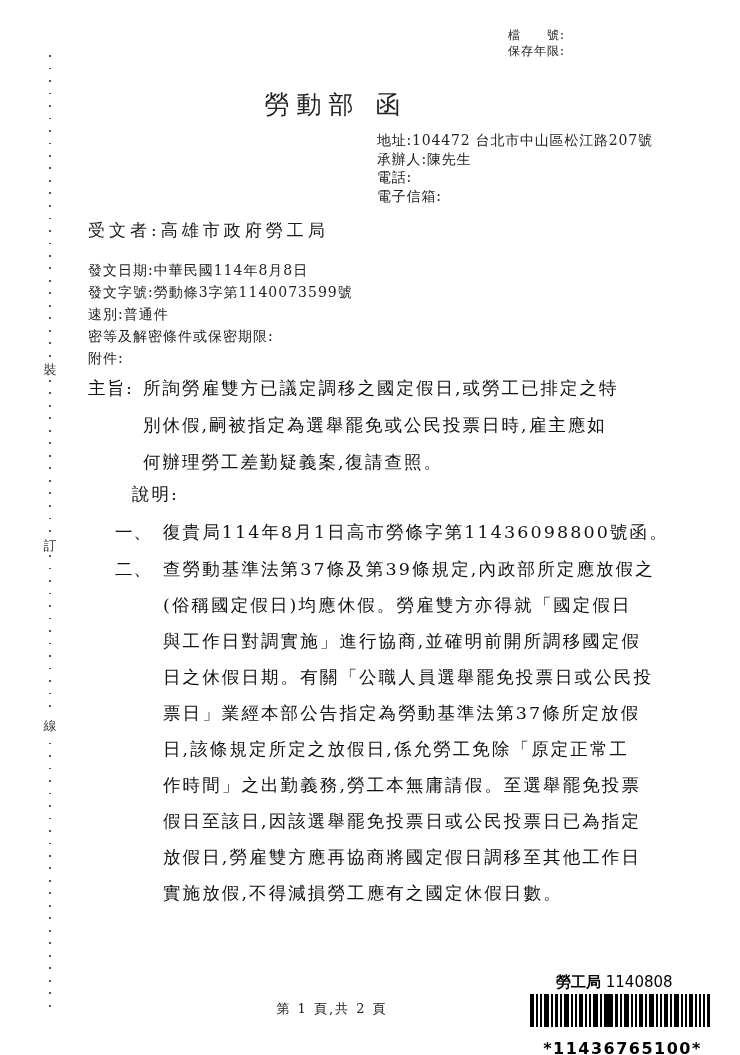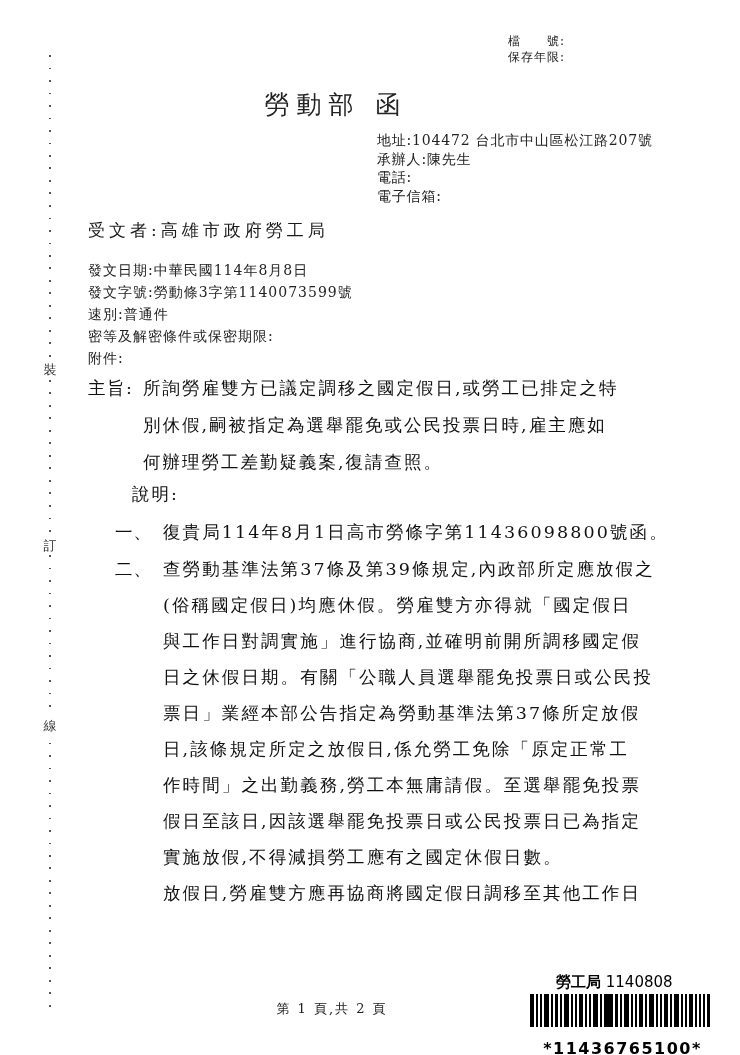--- a/index.html
+++ b/index.html
@@ -22,21 +22,21 @@
     position:absolute; left:42px; width:16px;
     font-size:13px; color:#333; background:#fff; text-align:center;
     line-height:15px;
   }
   .mark-zhuang { top:362px; }
   .mark-ding   { top:538px; }
   .mark-xian   { top:718px; }
 
   
   .filebox {
-    position:absolute; left:508px; top:33px;
+    position:absolute; left:508px; top:27px;
     font-size:12px; letter-spacing:1px; line-height:16px; color:#222;
   }
 
   .doc-title {
     position:absolute; top:88px; left:0; width:672px;
     text-align:center;
     font-size:25px; font-weight:500; letter-spacing:7px; color:#222;
   }
 
   .sender-block {
@@ -145,22 +145,22 @@
     <div class="item-no">二、</div>
     <div class="item-lines">
       <div>查勞動基準法第37條及第39條規定,內政部所定應放假之</div>
       <div>(俗稱國定假日)均應休假。勞雇雙方亦得就「國定假日</div>
       <div>與工作日對調實施」進行協商,並確明前開所調移國定假</div>
       <div>日之休假日期。有關「公職人員選舉罷免投票日或公民投</div>
       <div>票日」業經本部公告指定為勞動基準法第37條所定放假</div>
       <div>日,該條規定所定之放假日,係允勞工免除「原定正常工</div>
       <div>作時間」之出勤義務,勞工本無庸請假。至選舉罷免投票</div>
       <div>假日至該日,因該選舉罷免投票日或公民投票日已為指定</div>
+      <div>放假日,勞雇雙方應再協商將國定假日調移至其他工作日</div>
       <div>實施放假,不得減損勞工應有之國定休假日數。</div>
-      <div>放假日,勞雇雙方應再協商將國定假日調移至其他工作日</div>
     </div>
   </div>
 
   <div class="page-footer">第 1 頁,共 2 頁</div>
 
   <div class="stamp">
     <div class="stamp-label">
       <span class="stamp-org">勞工局</span>
       <span class="stamp-date">1140808</span>
     </div>

